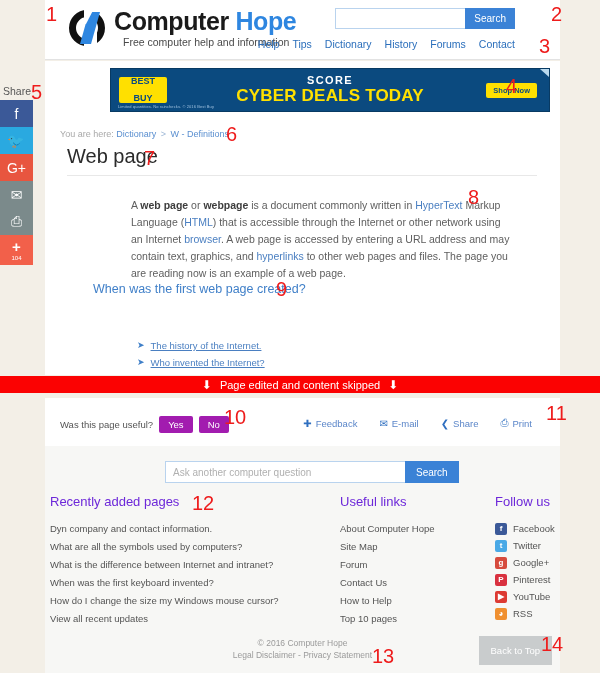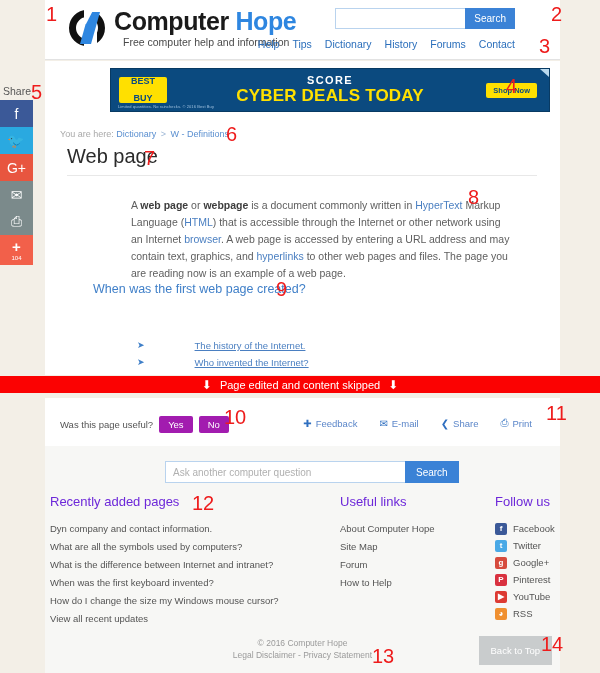--- a/index.html
+++ b/index.html
@@ -163,21 +163,21 @@
   }
   .bullets {
     position: absolute; left: 92px; top: 218px;
     list-style: none; margin: 0; padding: 0;
   }
   .bullets li {
     font-size: 9.5px; line-height: 17px; color: #4a7fc1;
     display: flex; align-items: center; gap: 6px;
   }
   .bullets .arrow { color: #3f7fc8; font-size: 9px; }
-  .bullets a { color: #4a7fc1; text-decoration: underline; cursor: pointer; margin-left: 44px; }
+  .bullets a { color: #4a7fc1; text-decoration: underline; cursor: pointer; }
 
   
   .skipbar {
     position: absolute; left: 0; top: 376px; width: 600px; height: 17px;
     background: #fb0202;
     display: flex; align-items: center; justify-content: center; gap: 8px;
     color: #ffffff; font-size: 11px;
   }
   .skipbar .dn { font-size: 12px; }
 
@@ -408,21 +408,23 @@
           <li>View all recent updates</li>
         </ul>
       </div>
 
       <div class="fcol col-links">
         <h3 class="fcol-title">Useful links</h3>
         <ul>
           <li>About Computer Hope</li>
           <li>Site Map</li>
           <li>Forum</li>
+          <li>Contact Us</li>
           <li>How to Help</li>
+          <li>Top 10 pages</li>
         </ul>
       </div>
 
       <div class="fcol col-follow">
         <h3 class="fcol-title">Follow us</h3>
         <ul>
           <li>
             <span class="sico si-fb">f</span>
             <span>Facebook</span>
           </li>

